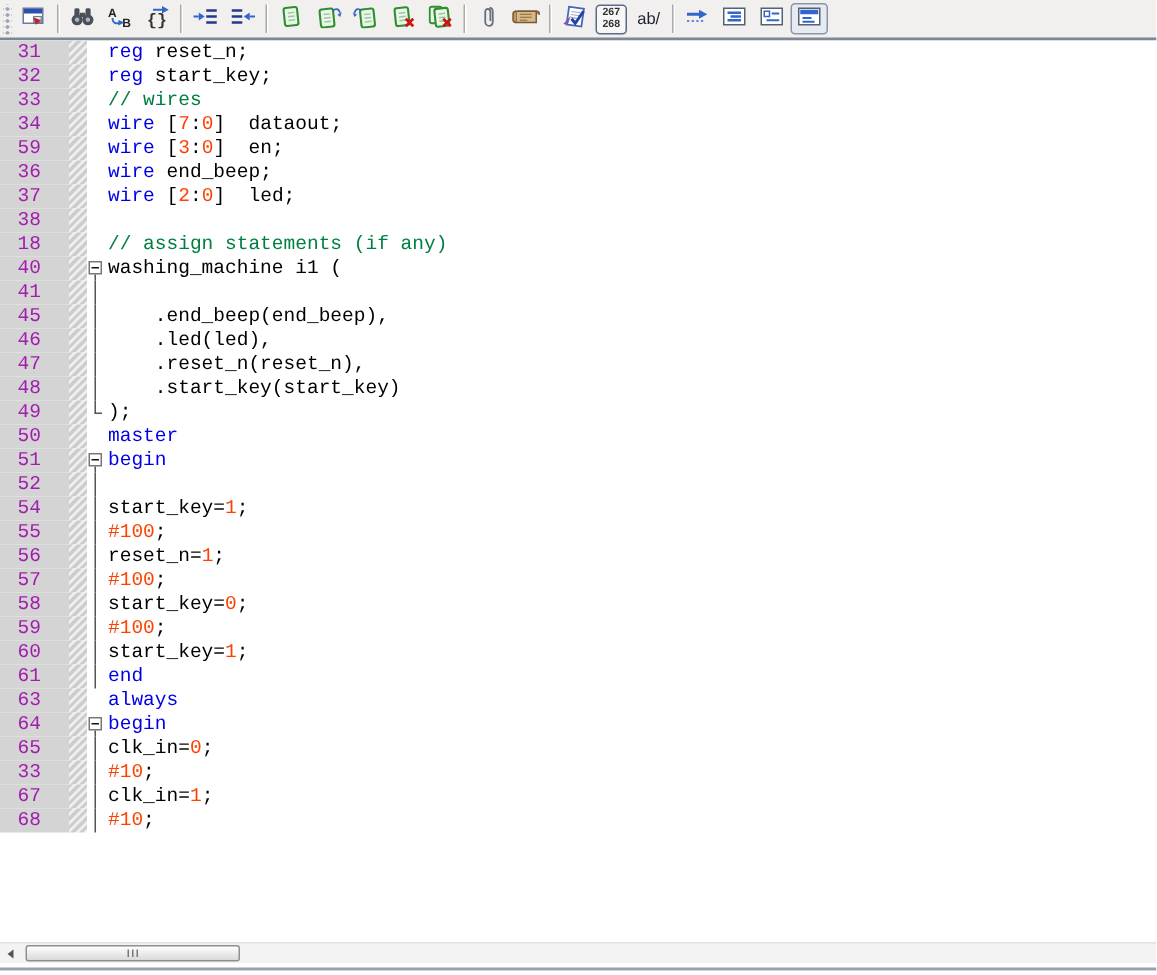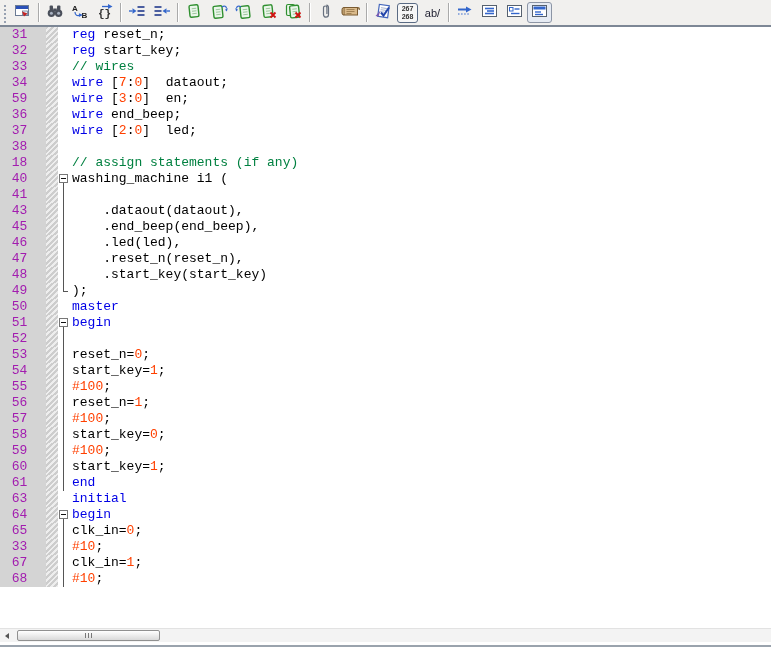--- a/index.html
+++ b/index.html
@@ -325,26 +325,20 @@
           <span class="fb"></span>
         </div>
         <div class="code"><span>washing_machine i1 (</span></div>
       </div>
       <div class="row">
         <div class="ln">41</div>
         <div class="hatch"></div>
         <div class="fold line"></div>
       </div>
       <div class="row">
-        <div class="ln">43</div>
-        <div class="hatch"></div>
-        <div class="fold line"></div>
-        <div class="code"><span>    .dataout(dataout),</span></div>
-      </div>
-      <div class="row">
         <div class="ln">45</div>
         <div class="hatch"></div>
         <div class="fold line"></div>
         <div class="code"><span>    .end_beep(end_beep),</span></div>
       </div>
       <div class="row">
         <div class="ln">46</div>
         <div class="hatch"></div>
         <div class="fold line"></div>
         <div class="code"><span>    .led(led),</span></div>
@@ -381,26 +375,20 @@
         </div>
         <div class="code"><span class="k">begin</span></div>
       </div>
       <div class="row">
         <div class="ln">52</div>
         <div class="hatch"></div>
         <div class="fold line"></div>
         <div class="code"></div>
       </div>
       <div class="row">
-        <div class="ln">53</div>
-        <div class="hatch"></div>
-        <div class="fold line"></div>
-        <div class="code"><span>reset_n=</span><span class="n">0</span><span>;</span></div>
-      </div>
-      <div class="row">
         <div class="ln">54</div>
         <div class="hatch"></div>
         <div class="fold line"></div>
         <div class="code"><span>start_key=</span><span class="n">1</span><span>;</span></div>
       </div>
       <div class="row">
         <div class="ln">55</div>
         <div class="hatch"></div>
         <div class="fold line"></div>
         <div class="code"><span class="n">#100</span><span>;</span></div>
@@ -438,21 +426,21 @@
       <div class="row">
         <div class="ln">61</div>
         <div class="hatch"></div>
         <div class="fold line"></div>
         <div class="code"><span class="k">end</span></div>
       </div>
       <div class="row">
         <div class="ln">63</div>
         <div class="hatch"></div>
         <div class="fold"></div>
-        <div class="code"><span class="k">initial</span></div>
+        <div class="code"><span class="k">always</span></div>
       </div>
       <div class="row">
         <div class="ln">64</div>
         <div class="hatch"></div>
         <div class="fold start">
           <span class="fb"></span>
         </div>
         <div class="code"><span class="k">begin</span></div>
       </div>
       <div class="row">

